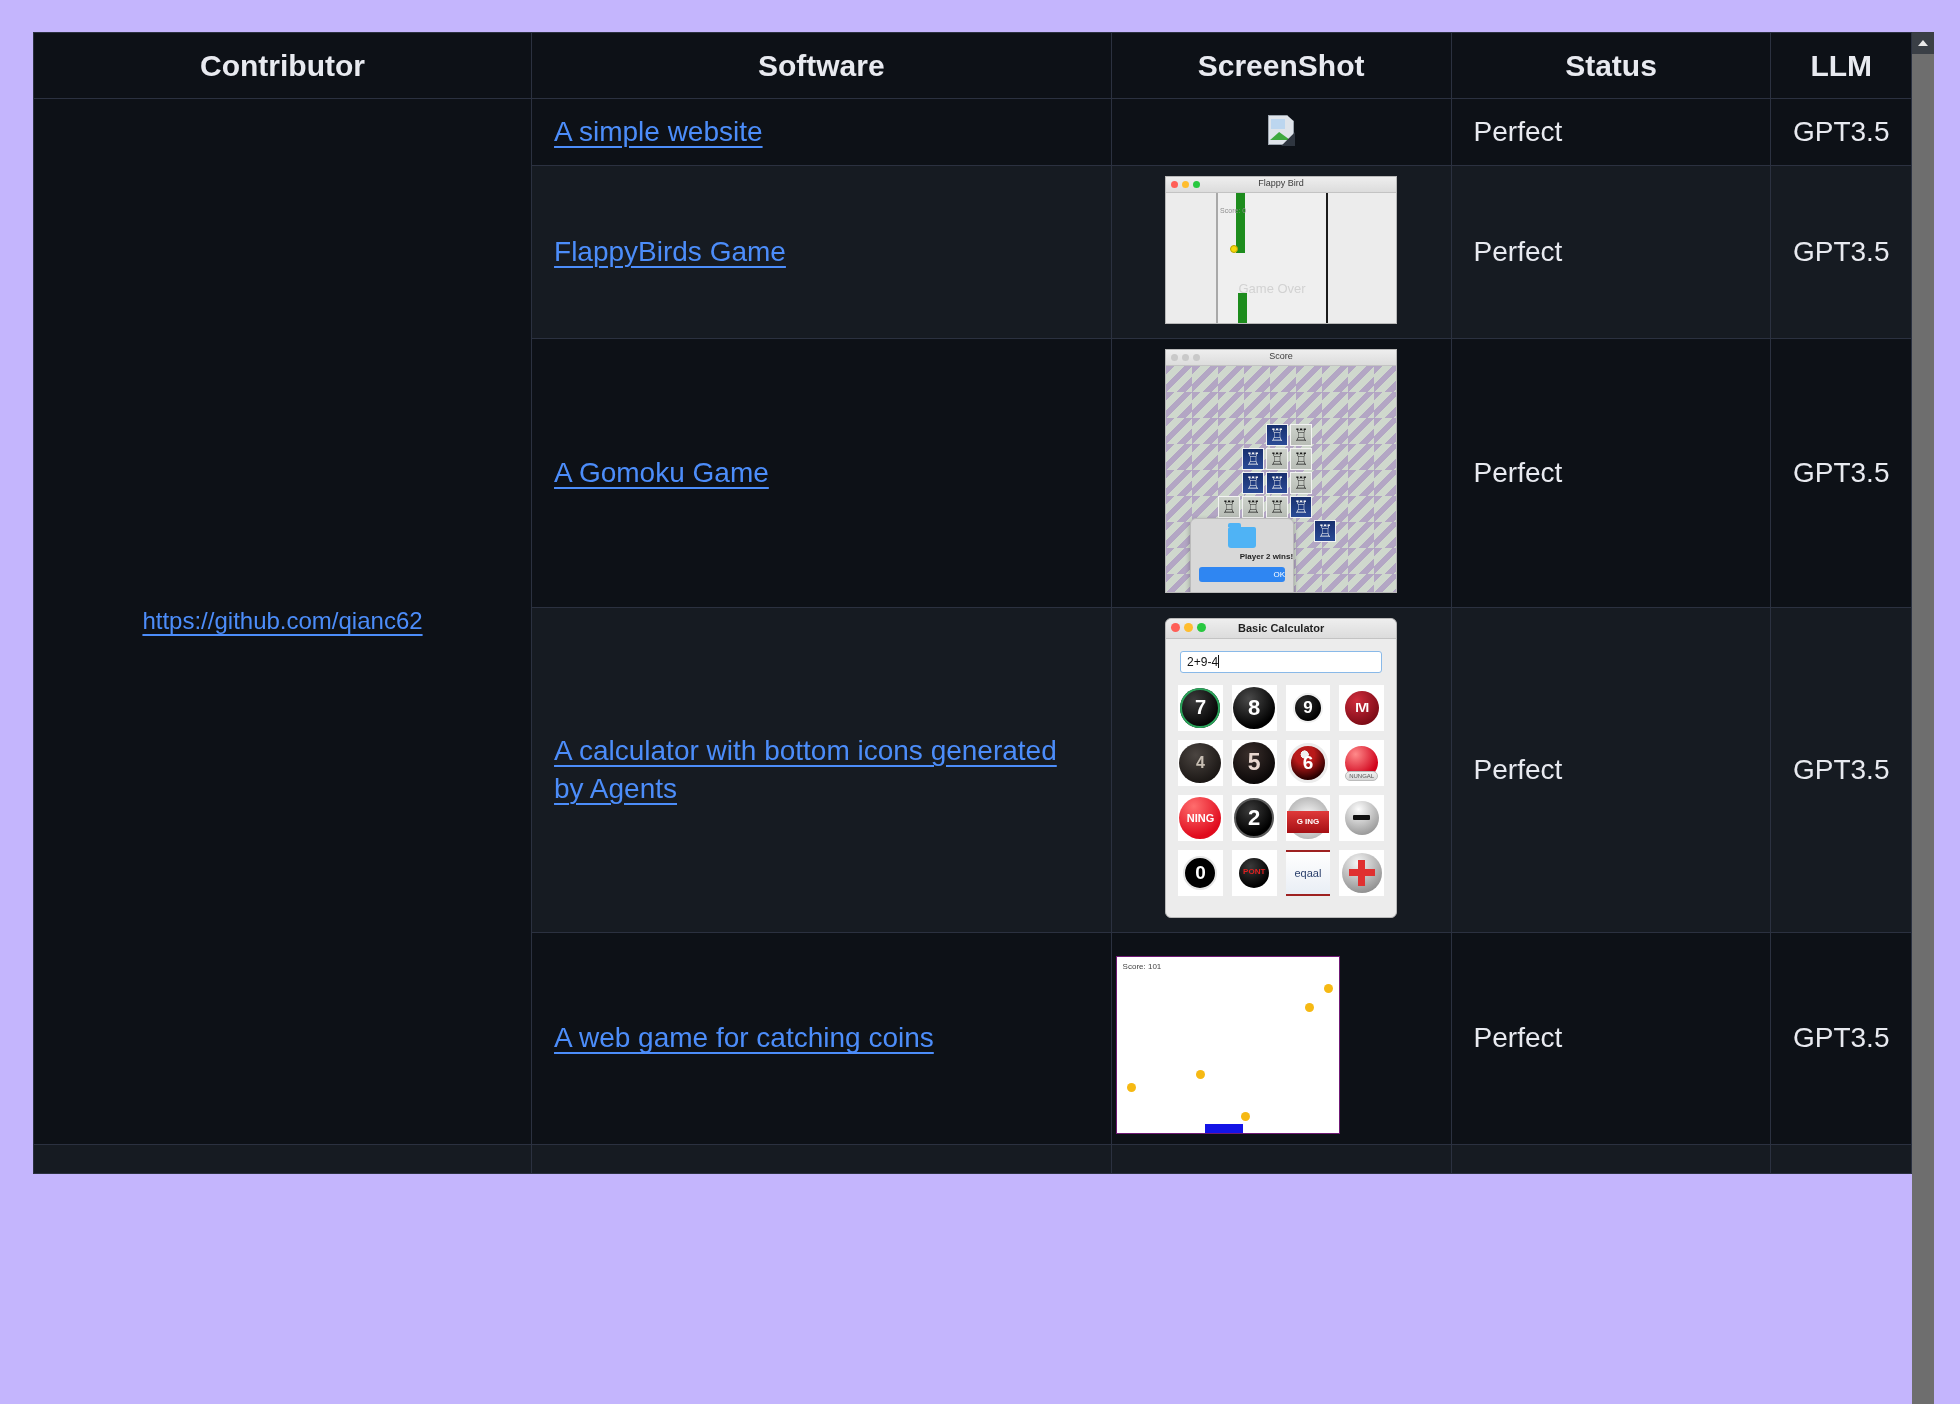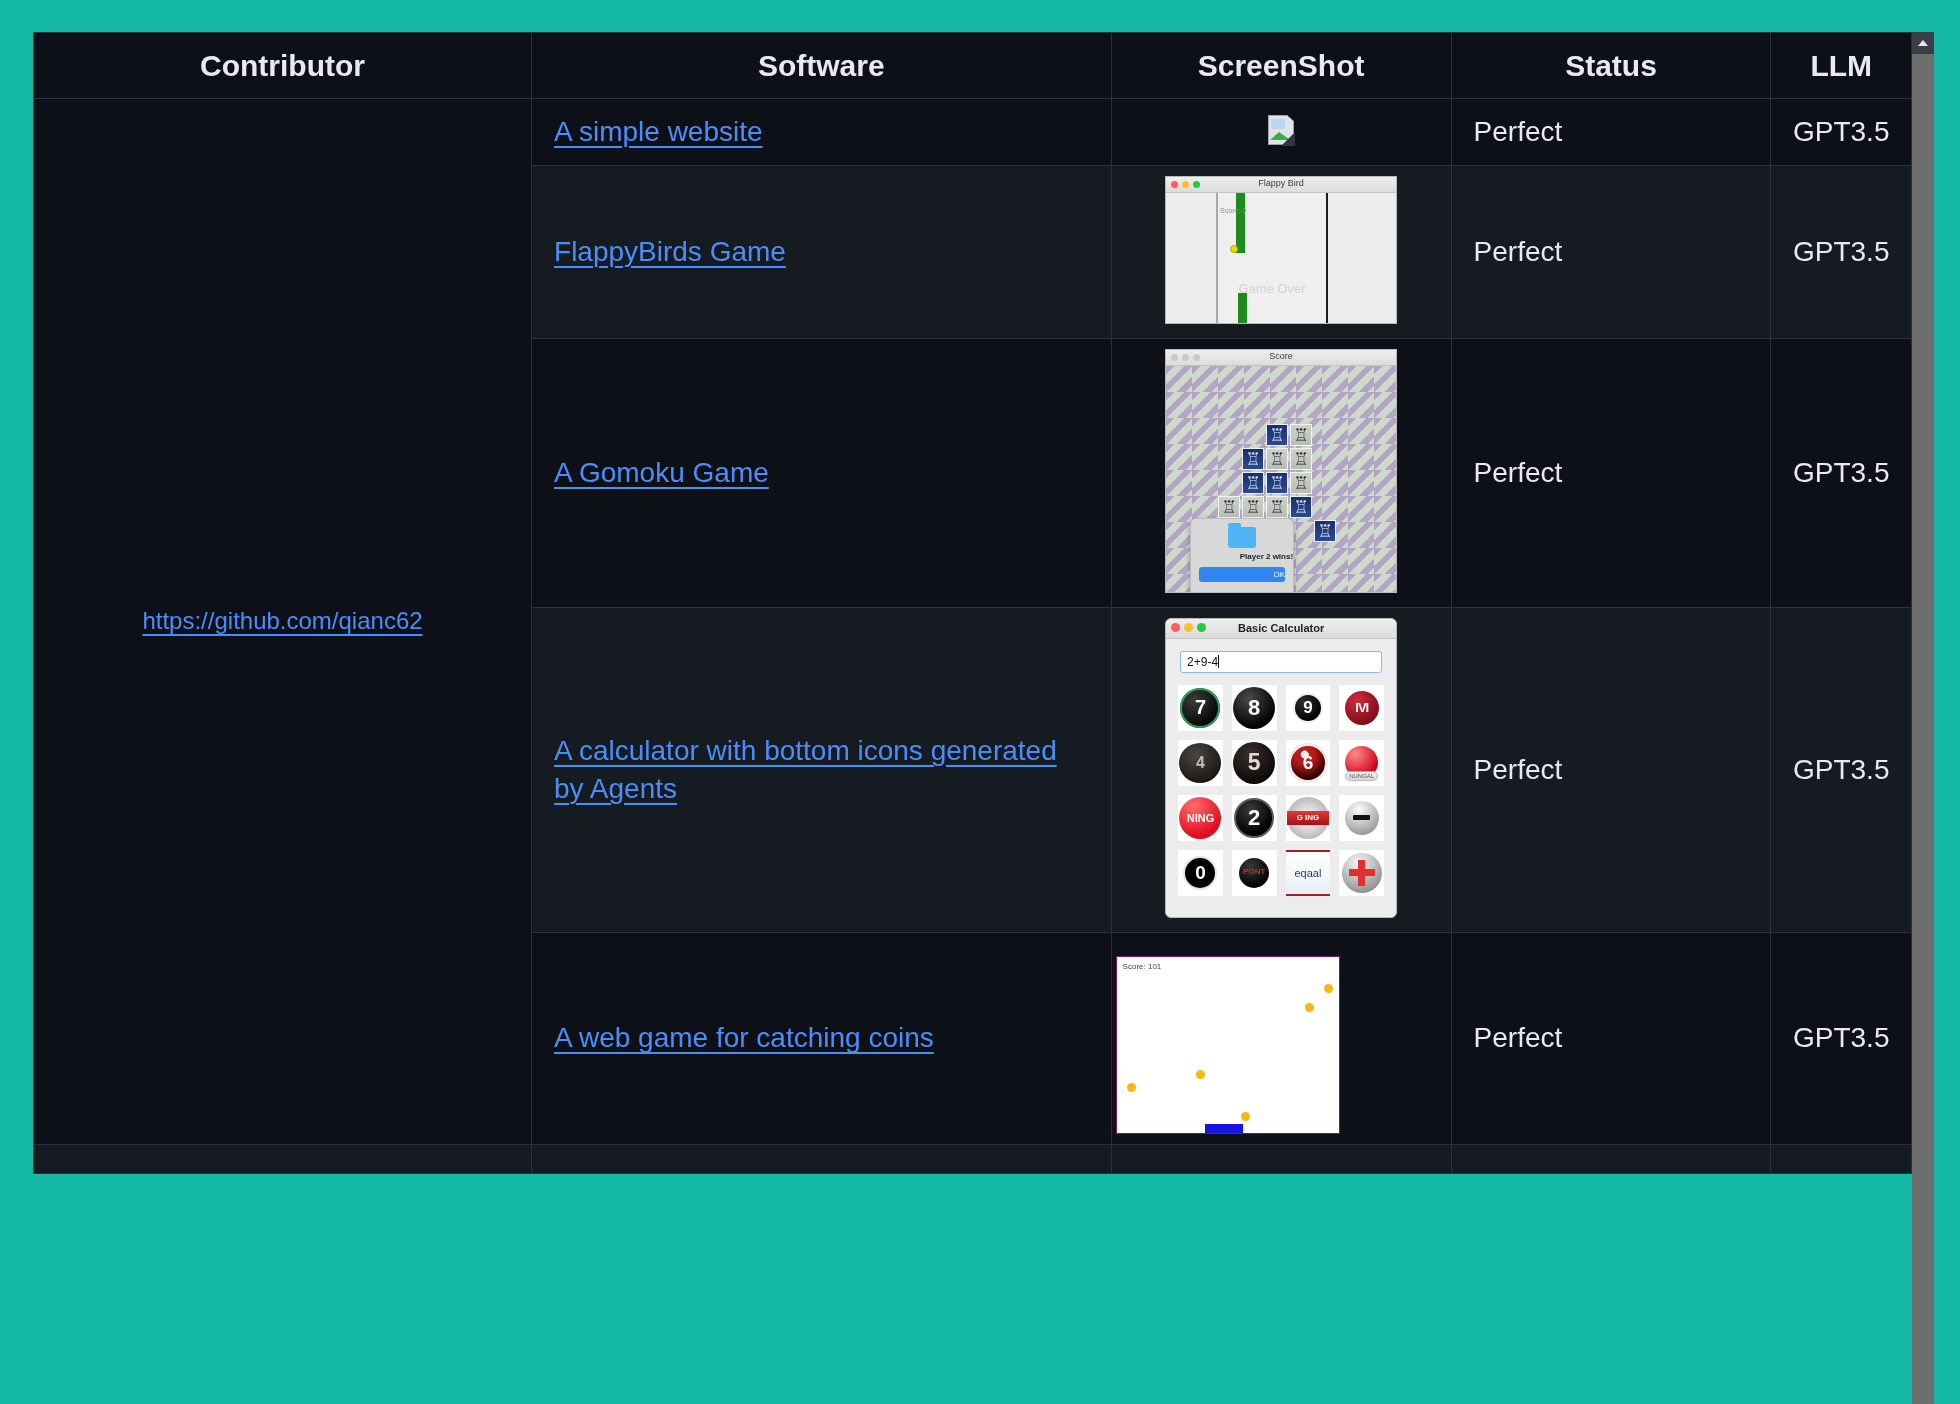--- a/index.html
+++ b/index.html
@@ -2,21 +2,21 @@
 <html><head>
 <meta charset="utf-8">
 <style>
   * { box-sizing: border-box; margin: 0; padding: 0; }
   html, body {
     width: 1960px; height: 1404px;
     background: #0b0e14;
     font-family: "Liberation Sans", sans-serif;
     overflow: hidden;
   }
-  .page { position: relative; width: 1960px; height: 1404px; background:#14b8a6; }
+  .page { position: relative; width: 1960px; height: 1404px; background:#c4b5fd; }
 
   table.repo-table {
     position: absolute;
     left: 33px; top: 32px;
     width: 1879px;
     border-collapse: collapse;
     table-layout: fixed;
   }
   table.repo-table th, table.repo-table td {
     border: 1px solid #2b3140;
@@ -165,21 +165,21 @@
       color:#fff;font-size:9px; }
   .kRed .cap { position:absolute; bottom:5px; left:6px; right:6px; height:10px;
       background:linear-gradient(#f2f2f2,#d8d8d8); border:1px solid #bbb; border-radius:5px;
       font-size:6px; color:#555; display:flex;align-items:center;justify-content:center; }
   .kNING .ball { width:42px;height:42px;background:radial-gradient(circle at 35% 22%,#ff6d6d,#e00b1d 72%);
       color:#fff;font-size:11px; }
   .k2  { background:#1a1a1a; }
   .k2 .ball { width:40px;height:40px;background:radial-gradient(circle at 40% 28%,#3b3b3b,#000 70%);
       color:#fff;font-size:22px;border:2px solid #5a5a5a; }
   .kGING .ball { width:42px;height:42px;background:radial-gradient(#ffffff,#b9b9b9 72%); position:relative; }
-  .kGING .band { position:absolute; left:0; right:0; top:14px; height:14px;
+  .kGING .band { position:absolute; left:0; right:0; top:14px; height:22px;
       background:linear-gradient(#e03a3a,#a50f14); color:#fff; font-size:8px;
       display:flex;align-items:center;justify-content:center; }
   .kMinus .ball { width:34px;height:34px;background:radial-gradient(circle at 40% 25%,#fdfdfd,#9b9b9b 78%); }
   .kMinus .bar { width:17px;height:5px;background:#111;border-radius:1px; }
   .k0 { background:#000; }
   .k0 .ball { width:34px;height:34px;background:#000;color:#fff;font-size:19px;
       border:2px solid #e6e6e6; }
   .kPONT .ball { width:30px;height:30px;background:radial-gradient(circle at 38% 28%,#3a3a3a,#000 72%);
       position:relative; }
   .kPONT .lbl { position:absolute; left:0;right:0; top:9px; text-align:center; color:#e02020;

